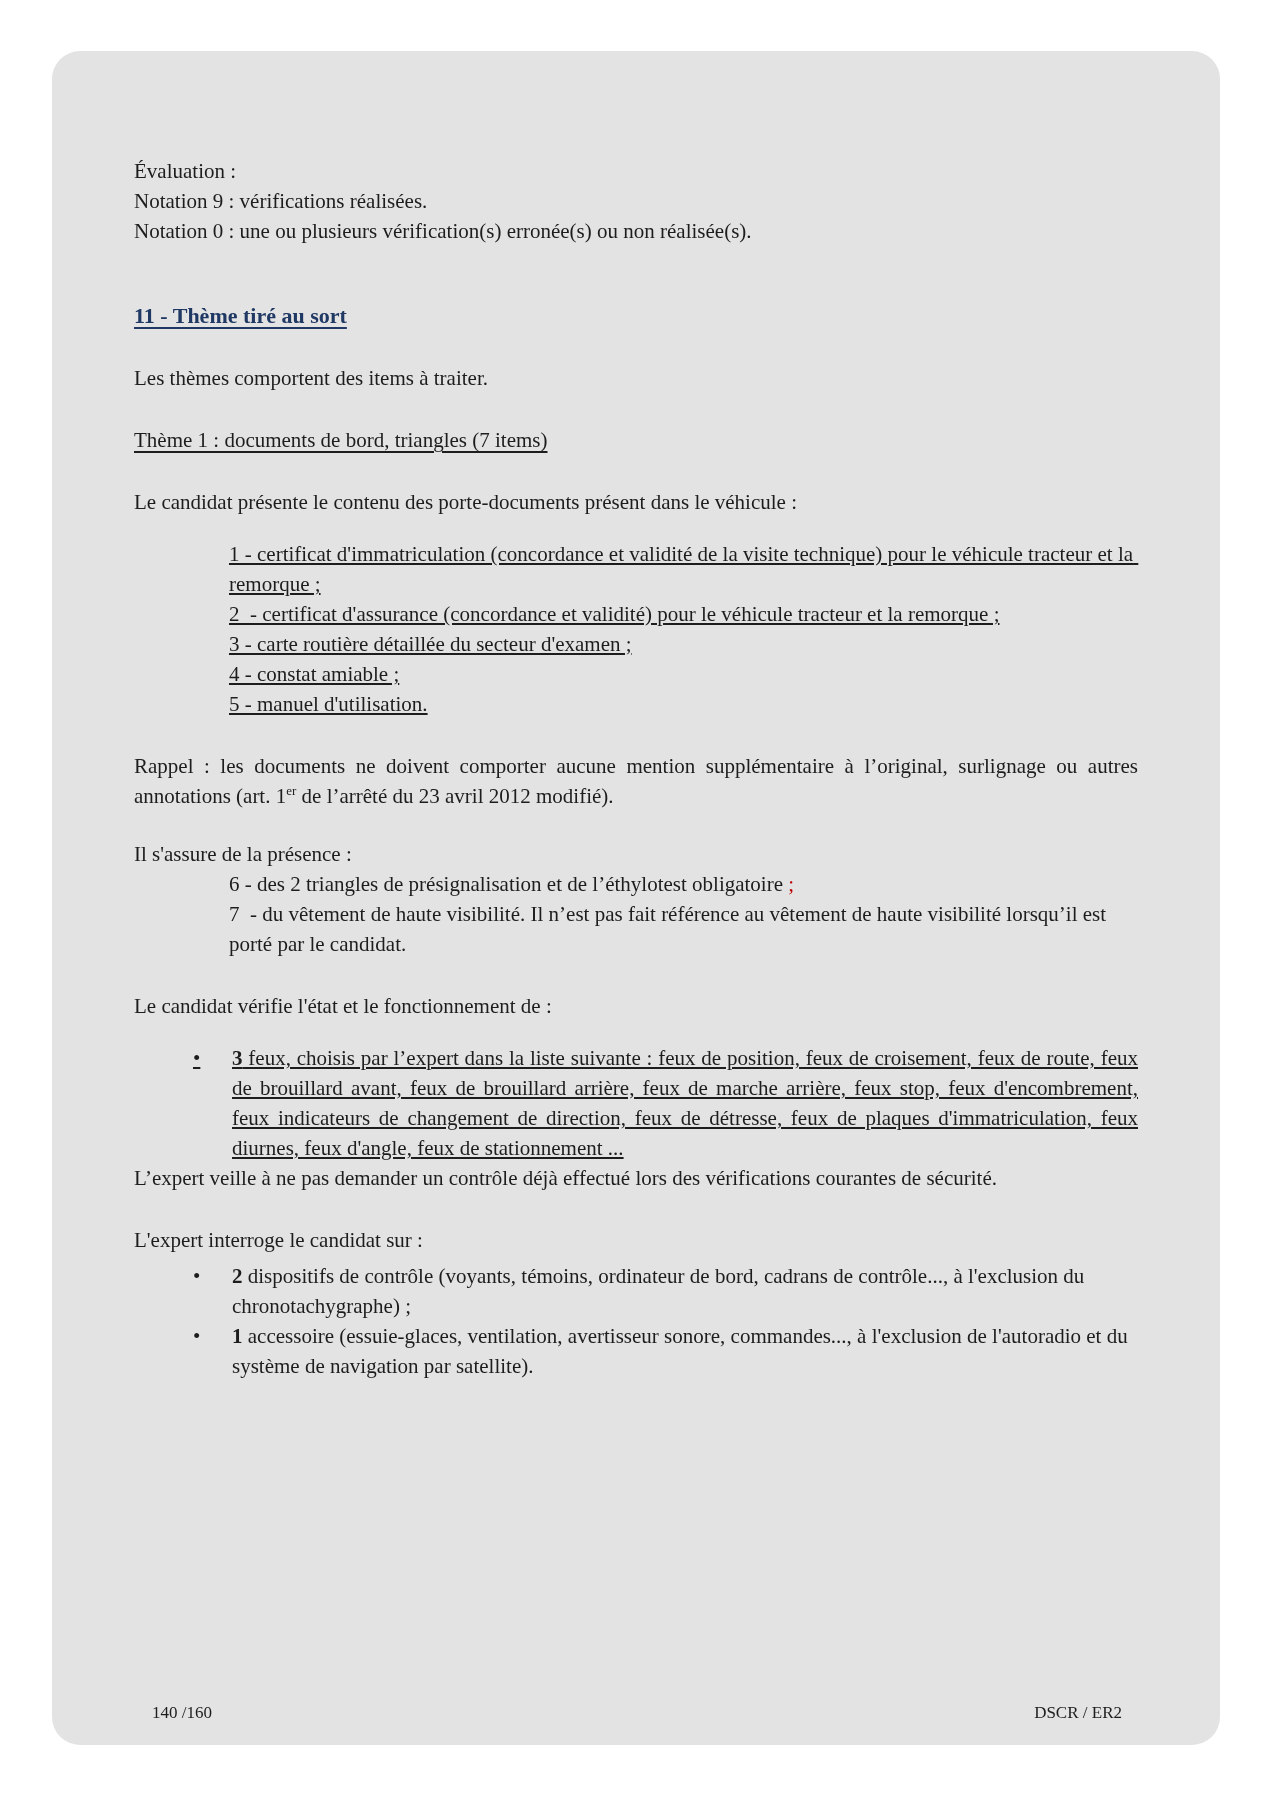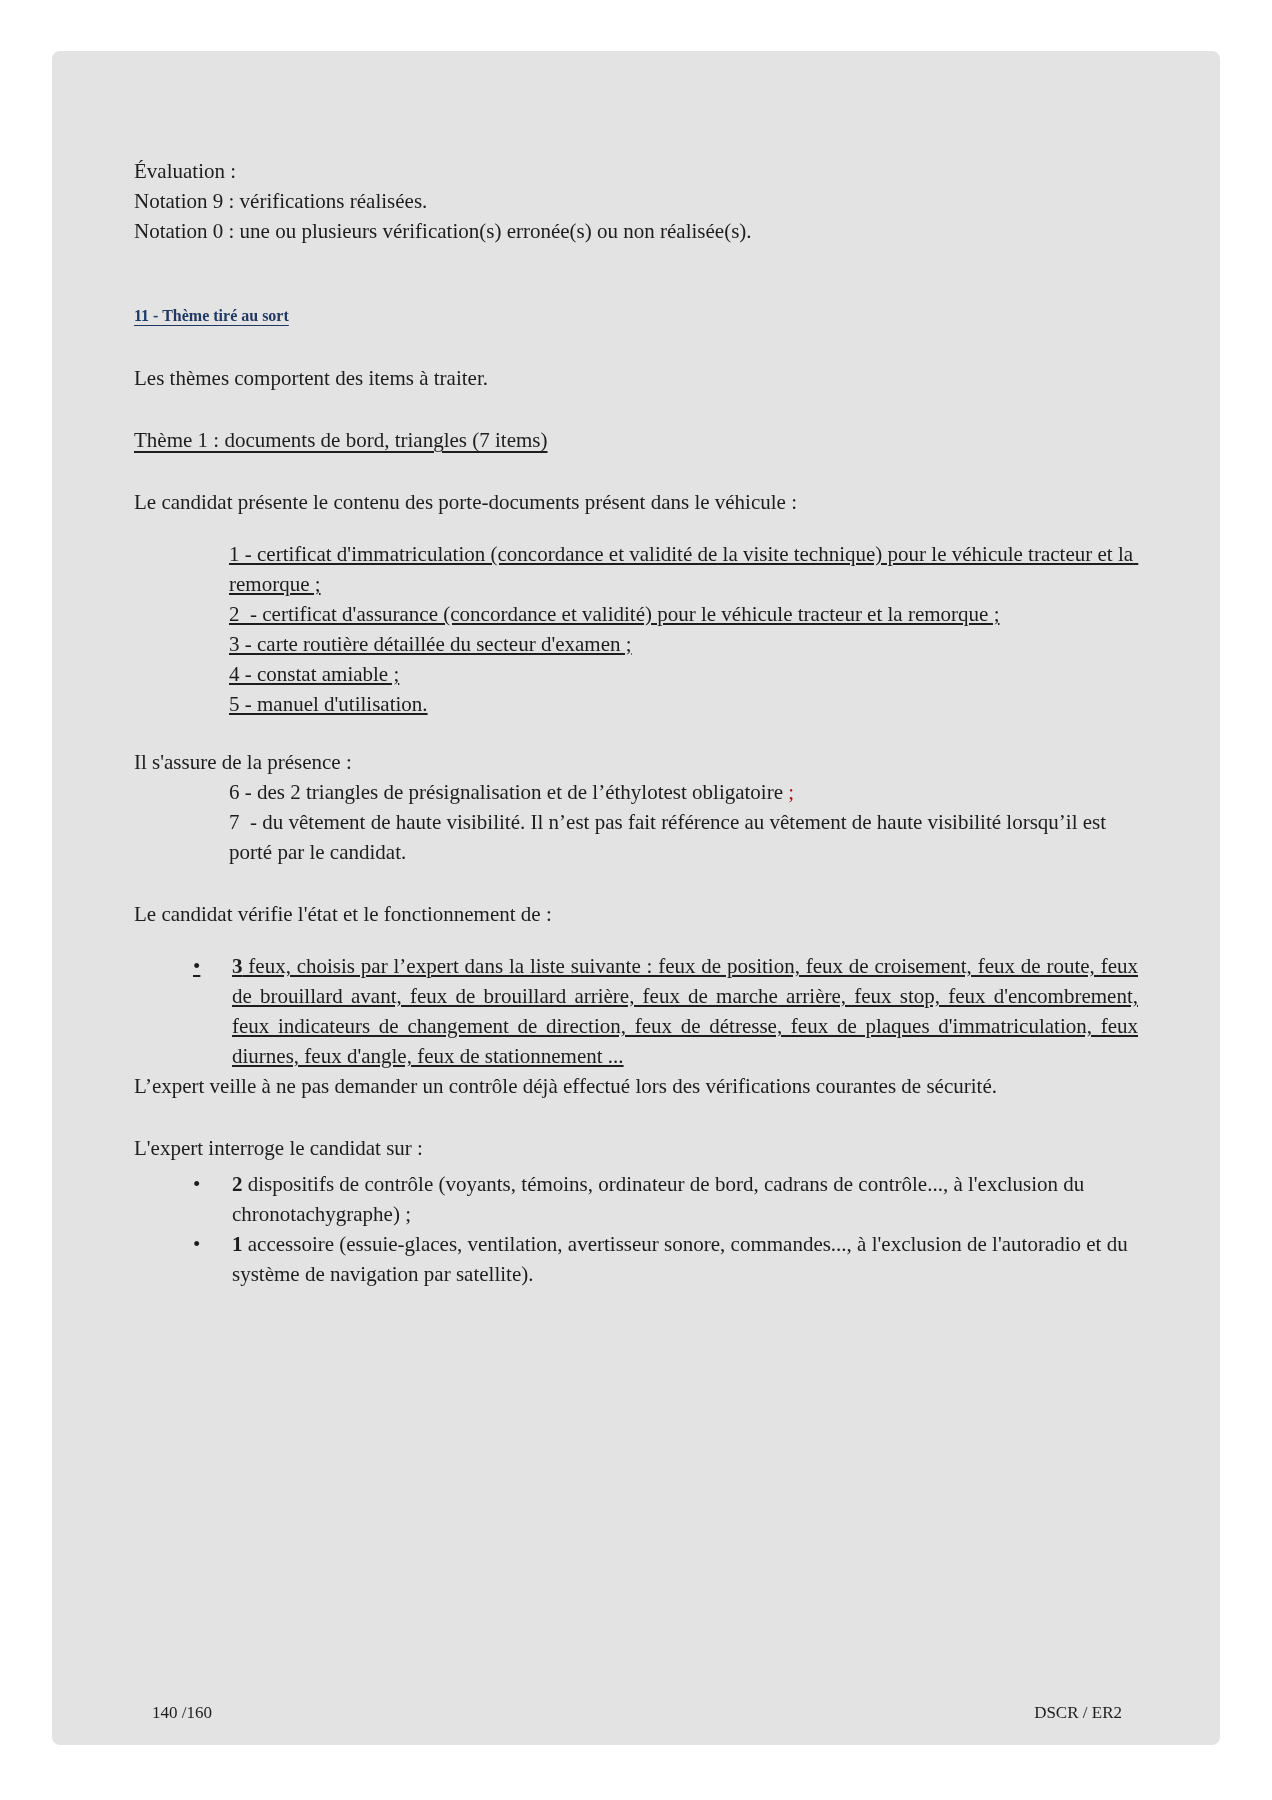--- a/index.html
+++ b/index.html
@@ -7,35 +7,35 @@
     --card:#e3e3e3;
     --ink:#1d1d1d;
     --head:#1f3864;
     --red:#c00000;
   }
   *{margin:0;padding:0;box-sizing:border-box;}
   html,body{width:1272px;height:1800px;background:var(--bg);
     font-family:"Liberation Serif","DejaVu Serif",serif;color:var(--ink);}
   .page-card{
     position:absolute;left:52px;top:51px;width:1168px;height:1694px;
-    background:var(--card);border-radius:8px;overflow:hidden;
+    background:var(--card);border-radius:28px;overflow:hidden;
   }
   .content{
     position:absolute;left:82px;top:105px;width:1004px;
     font-size:21px;line-height:30px;
   }
   .line{white-space:pre-wrap;}
   .mt-sm{margin-top:22px;text-decoration:underline;}
   .mt-md{margin-top:32px;}
   .mt-lg{margin-top:28px;}
   .mt-xl{margin-top:42px;}
   .mt-xxl{margin-top:55px;}
   .mt-tiny{margin-top:6px;}
   .section-heading{
-    font-size:16px;font-weight:bold;color:var(--head);
+    font-size:22px;font-weight:bold;color:var(--head);
     text-decoration:underline;text-underline-offset:4px;
   }
   .theme-heading{text-decoration:underline;text-underline-offset:4px;}
   .indent-item{margin-left:95px;white-space:pre-wrap;}
   .justify{text-align:justify;}
   .bullet-row{display:flex;padding-left:59px;}
   .bullet-glyph{width:39px;flex-shrink:0;}
   .bullet-body{flex:1;}
   .bold{font-weight:bold;}
   .red{color:var(--red);}
@@ -67,20 +67,21 @@
     <div class="line mt-md">Le candidat présente le contenu des porte-documents présent dans le véhicule :</div>
 
     <div class="mt-sm">
       <div class="indent-item">1 - certificat d'immatriculation (concordance et validité de la visite technique) pour le véhicule tracteur et la remorque ;</div>
       <div class="indent-item">2  - certificat d'assurance (concordance et validité) pour le véhicule tracteur et la remorque ;</div>
       <div class="indent-item">3 - carte routière détaillée du secteur d'examen ;</div>
       <div class="indent-item">4 - constat amiable ;</div>
       <div class="indent-item">5 - manuel d'utilisation.</div>
     </div>
 
+    <div class="mt-md justify"><span>Rappel : les documents ne doivent comporter aucune mention supplémentaire à l’original, surlignage ou autres annotations (art. 1</span><sup>er</sup><span> de l’arrêté du 23 avril 2012 modifié).</span></div>
 
     <div class="line mt-lg">Il s'assure de la présence :</div>
     <div class="indent-item"><span>6 - des 2 triangles de présignalisation et de l’éthylotest obligatoire </span><span class="red">;</span></div>
     <div class="indent-item">7  - du vêtement de haute visibilité. Il n’est pas fait référence au vêtement de haute visibilité lorsqu’il est porté par le candidat.</div>
 
 
     <div class="line mt-md">Le candidat vérifie l'état et le fonctionnement de :</div>
 
     <div class="bullet-row mt-sm">
       <span class="bullet-glyph">•</span>

